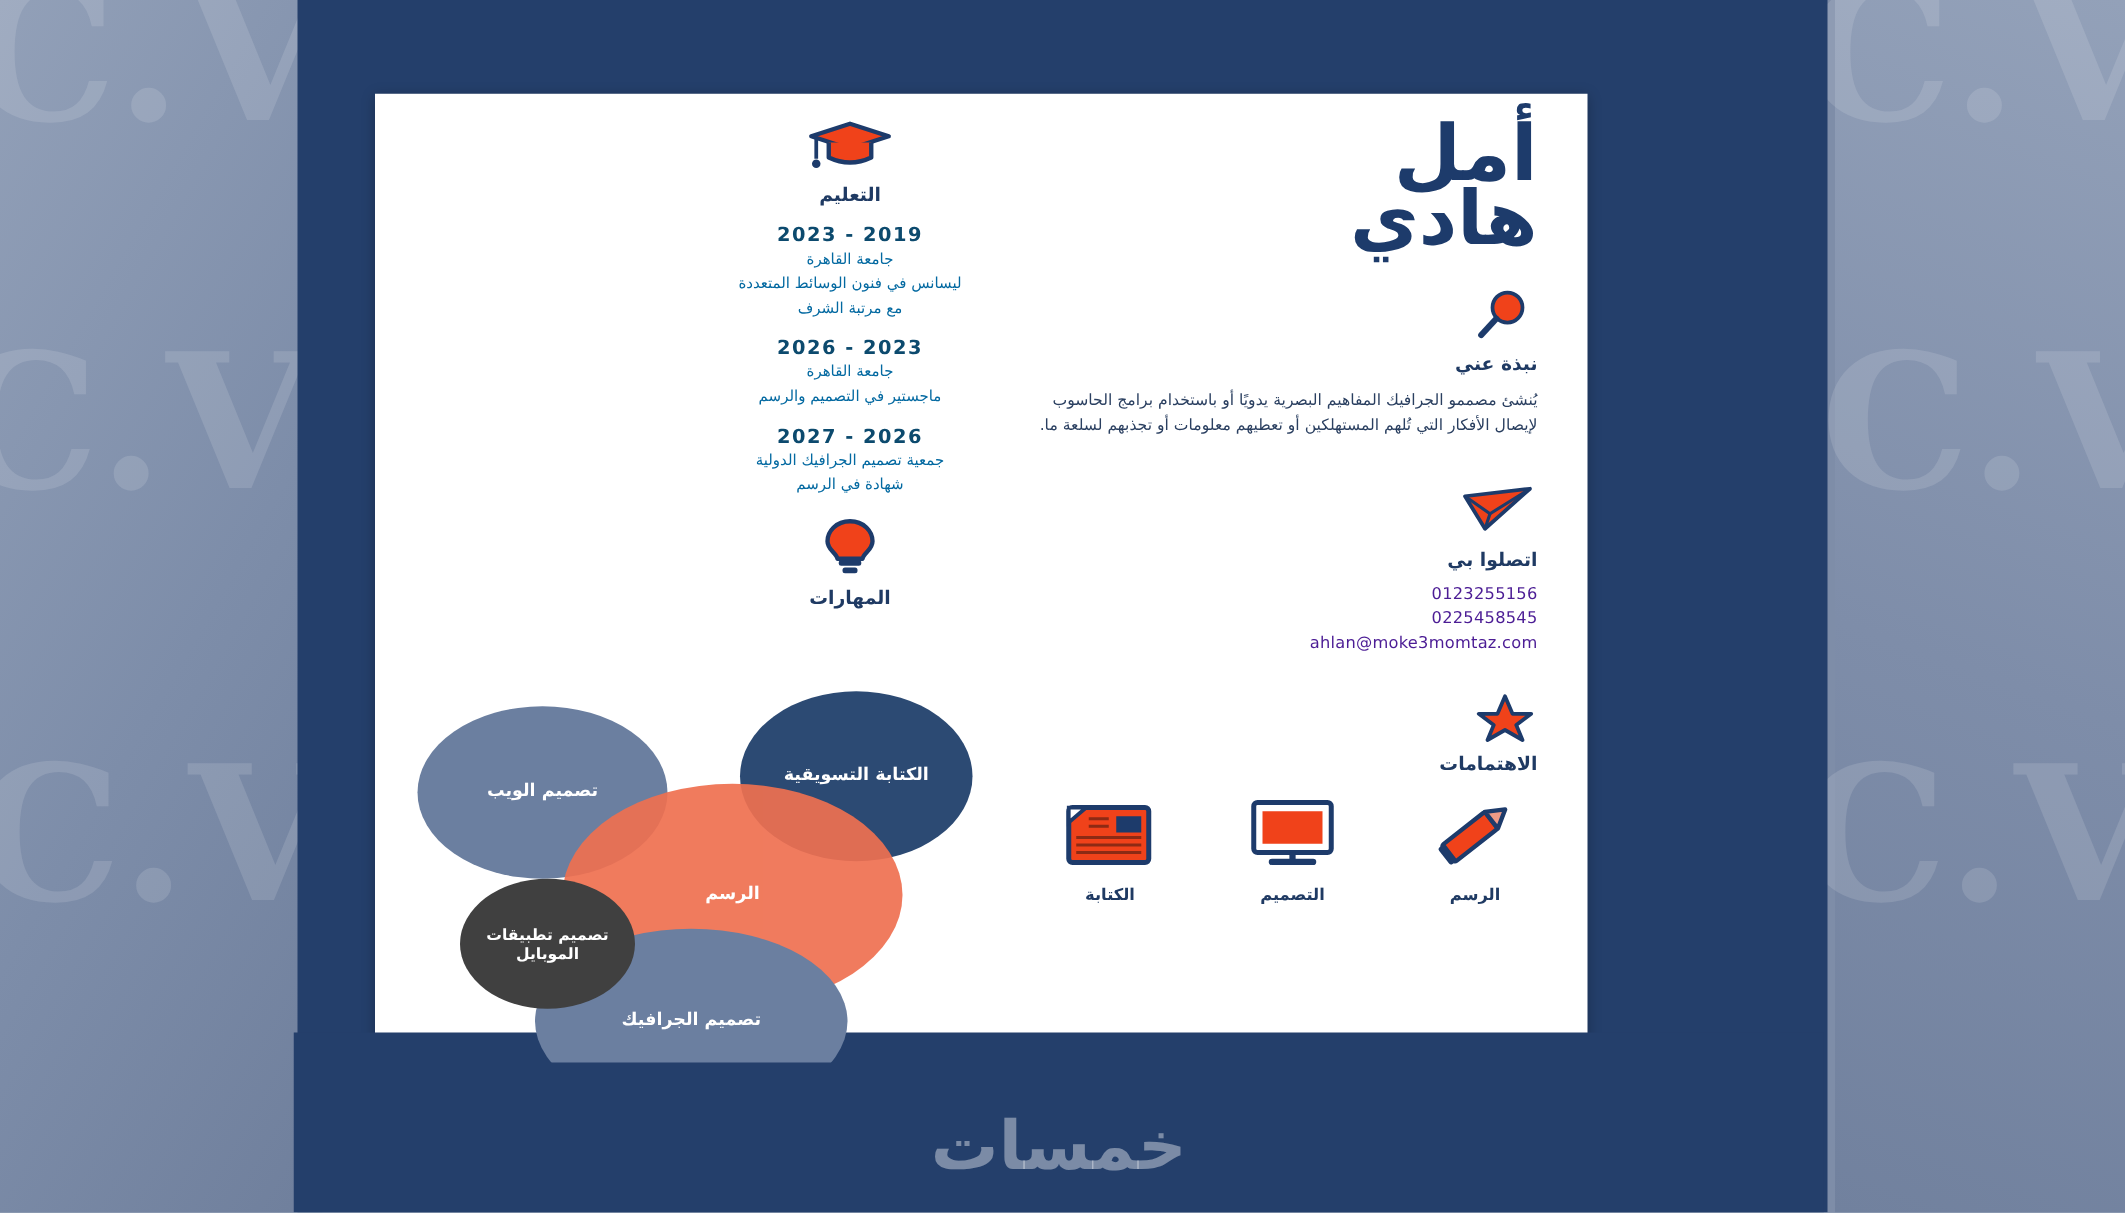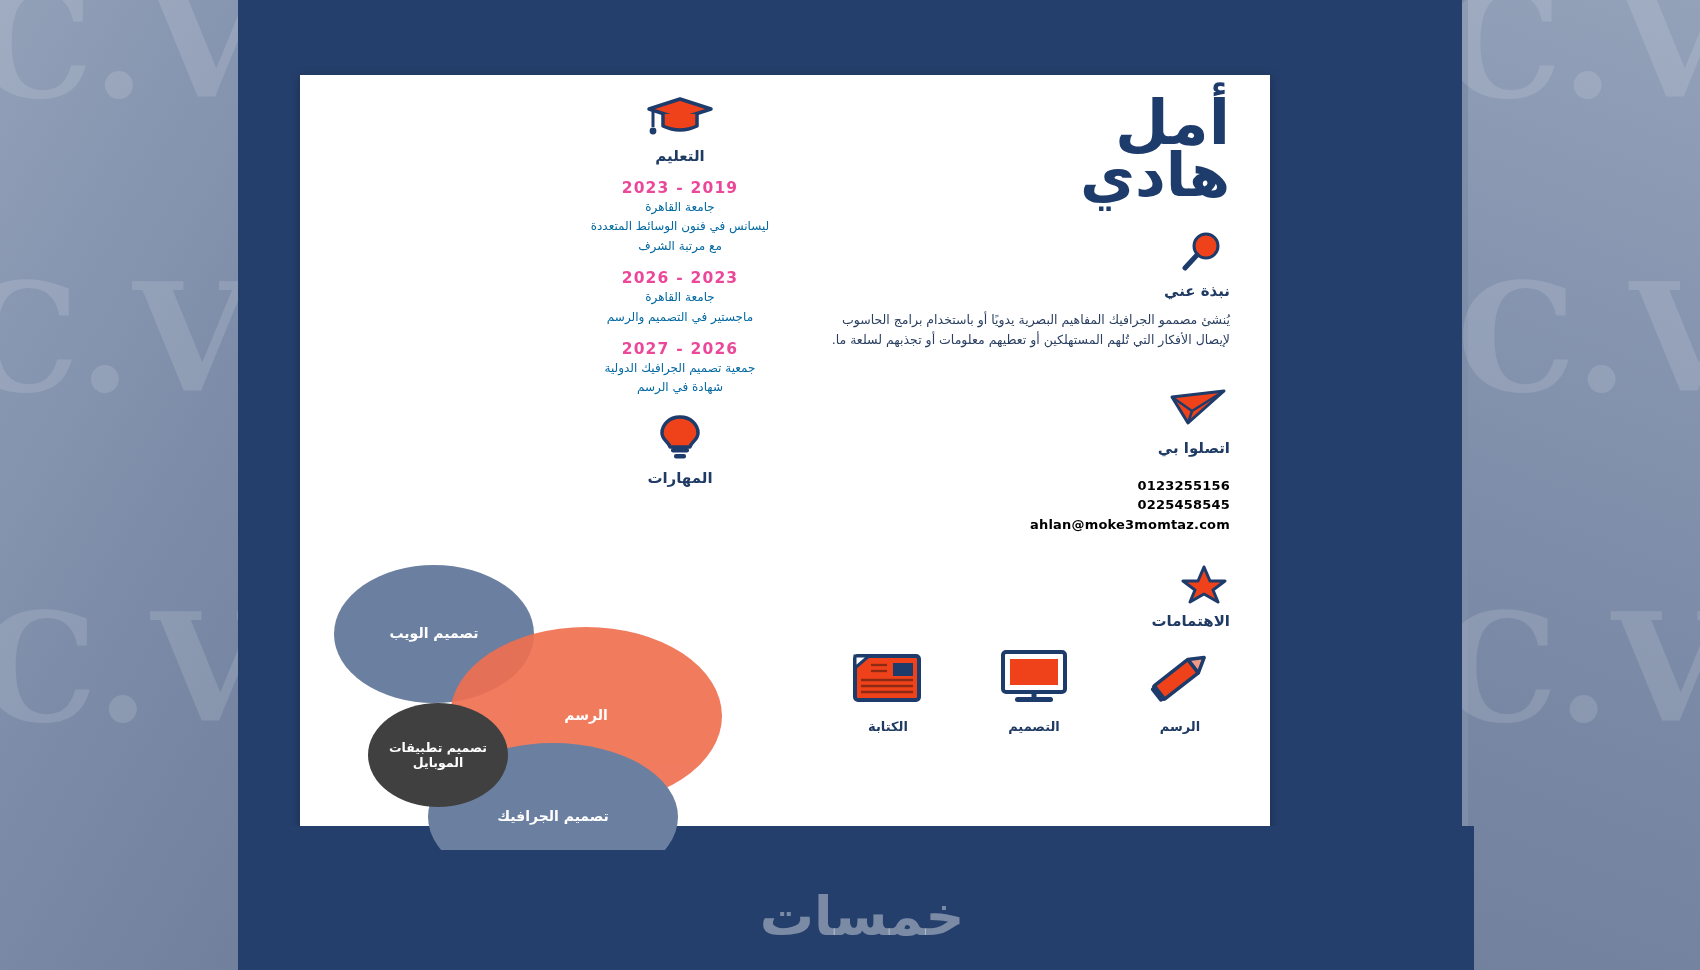--- a/index.html
+++ b/index.html
@@ -110,29 +110,28 @@
     margin-top: 10px;
     font-size: 12.5px;
     line-height: 1.62;
     color: #2a3f60;
     text-align: right;
   }
 
   .contact-head { margin-top: 36px; text-align: right; }
   .contact-head .sec-title { margin-top: 6px; display: block; }
   .contact-lines {
-    margin-top: 19px;
+    margin-top: 9px;
     font-size: 13px;
     line-height: 1.5;
-    color: #000000;
+    color: #4c1d95;
     direction: ltr;
     text-align: right;
     font-family: "DejaVu Sans", "Liberation Sans", sans-serif;
     letter-spacing: 0.2px;
-    font-weight: bold;
   }
   .contact-lines div { white-space: nowrap; }
 
   .interests-head { margin-top: 30px; }
   .interests-head .sec-title { margin-top: 4px; display: block; }
 
   .interest-row {
     margin-top: 16px;
     display: flex;
     flex-direction: row-reverse;
@@ -164,21 +163,21 @@
     text-align: right;
   }
   .edu-head { text-align: center; }
   .edu-head .sec-title { margin-top: 4px; display: block; }
 
   .edu-item { margin-top: 14px; text-align: center; }
   .edu-item:first-of-type { margin-top: 16px; }
   .edu-years {
     font-size: 15.5px;
     font-weight: 700;
-    color: #ec4899;
+    color: #0c4a6e;
     letter-spacing: 1.2px;
     direction: ltr;
   }
   .edu-line {
     font-size: 12px;
     color: #0369a1;
     line-height: 1.45;
     margin-top: 2px;
   }
 
@@ -210,21 +209,21 @@
   }
   .b-web       { left: 14px;  top: 90px;  width: 200px; height: 138px; background: #6b7fa0; font-size: 14px; z-index: 2; }
   .b-marketing { left: 272px; top: 78px;  width: 186px; height: 136px; background: #2c4a73; font-size: 14px; z-index: 3; }
   .b-draw      { left: 130px; top: 152px; width: 272px; height: 178px; background: #ef7050; font-size: 14px; z-index: 4; opacity: 0.92; }
   .b-mobile    { left: 48px;  top: 228px; width: 140px; height: 104px; background: #404040; font-size: 12.5px; z-index: 6; }
   .b-graphic   { left: 108px; top: 268px; width: 250px; height: 148px; background: #6b7fa0; font-size: 14px; z-index: 5; }
 
   
   .bottom-bar {
     position: absolute;
-    left: 250px; bottom: 0;
+    left: 235px; bottom: 0;
     width: 1224px; height: 144px;
     background: #243f6b;
     margin-top: 29px;
   }
   .site-wm {
     position: absolute;
     left: 0; right: 0;
     bottom: 22px;
     text-align: center;
     font-size: 54px;
@@ -385,20 +384,21 @@
           <path d="M28 4 C17 4 10 12 10 20 C10 27 17 29 18 34 L38 34 C39 29 46 27 46 20 C46 12 39 4 28 4 Z" fill="#f0421a" stroke="#1d3b6b" stroke-width="3.5" stroke-linejoin="round"></path>
           <rect x="19" y="35" width="18" height="4.5" rx="2" fill="#1d3b6b"></rect>
           <rect x="22" y="41" width="12" height="4.5" rx="2" fill="#1d3b6b"></rect>
         </svg>
       </span>
       <span class="sec-title">المهارات</span>
     </div>
 
     <div class="bubbles">
       <div class="bubble b-web">تصميم الويب</div>
+      <div class="bubble b-marketing">الكتابة التسويقية</div>
       <div class="bubble b-draw">الرسم</div>
       <div class="bubble b-graphic">تصميم الجرافيك</div>
       <div class="bubble b-mobile">تصميم تطبيقات الموبايل</div>
     </div>
 
   </div>
 
   <div class="bottom-bar">
     <div class="site-wm">خمسات</div>
   </div>

